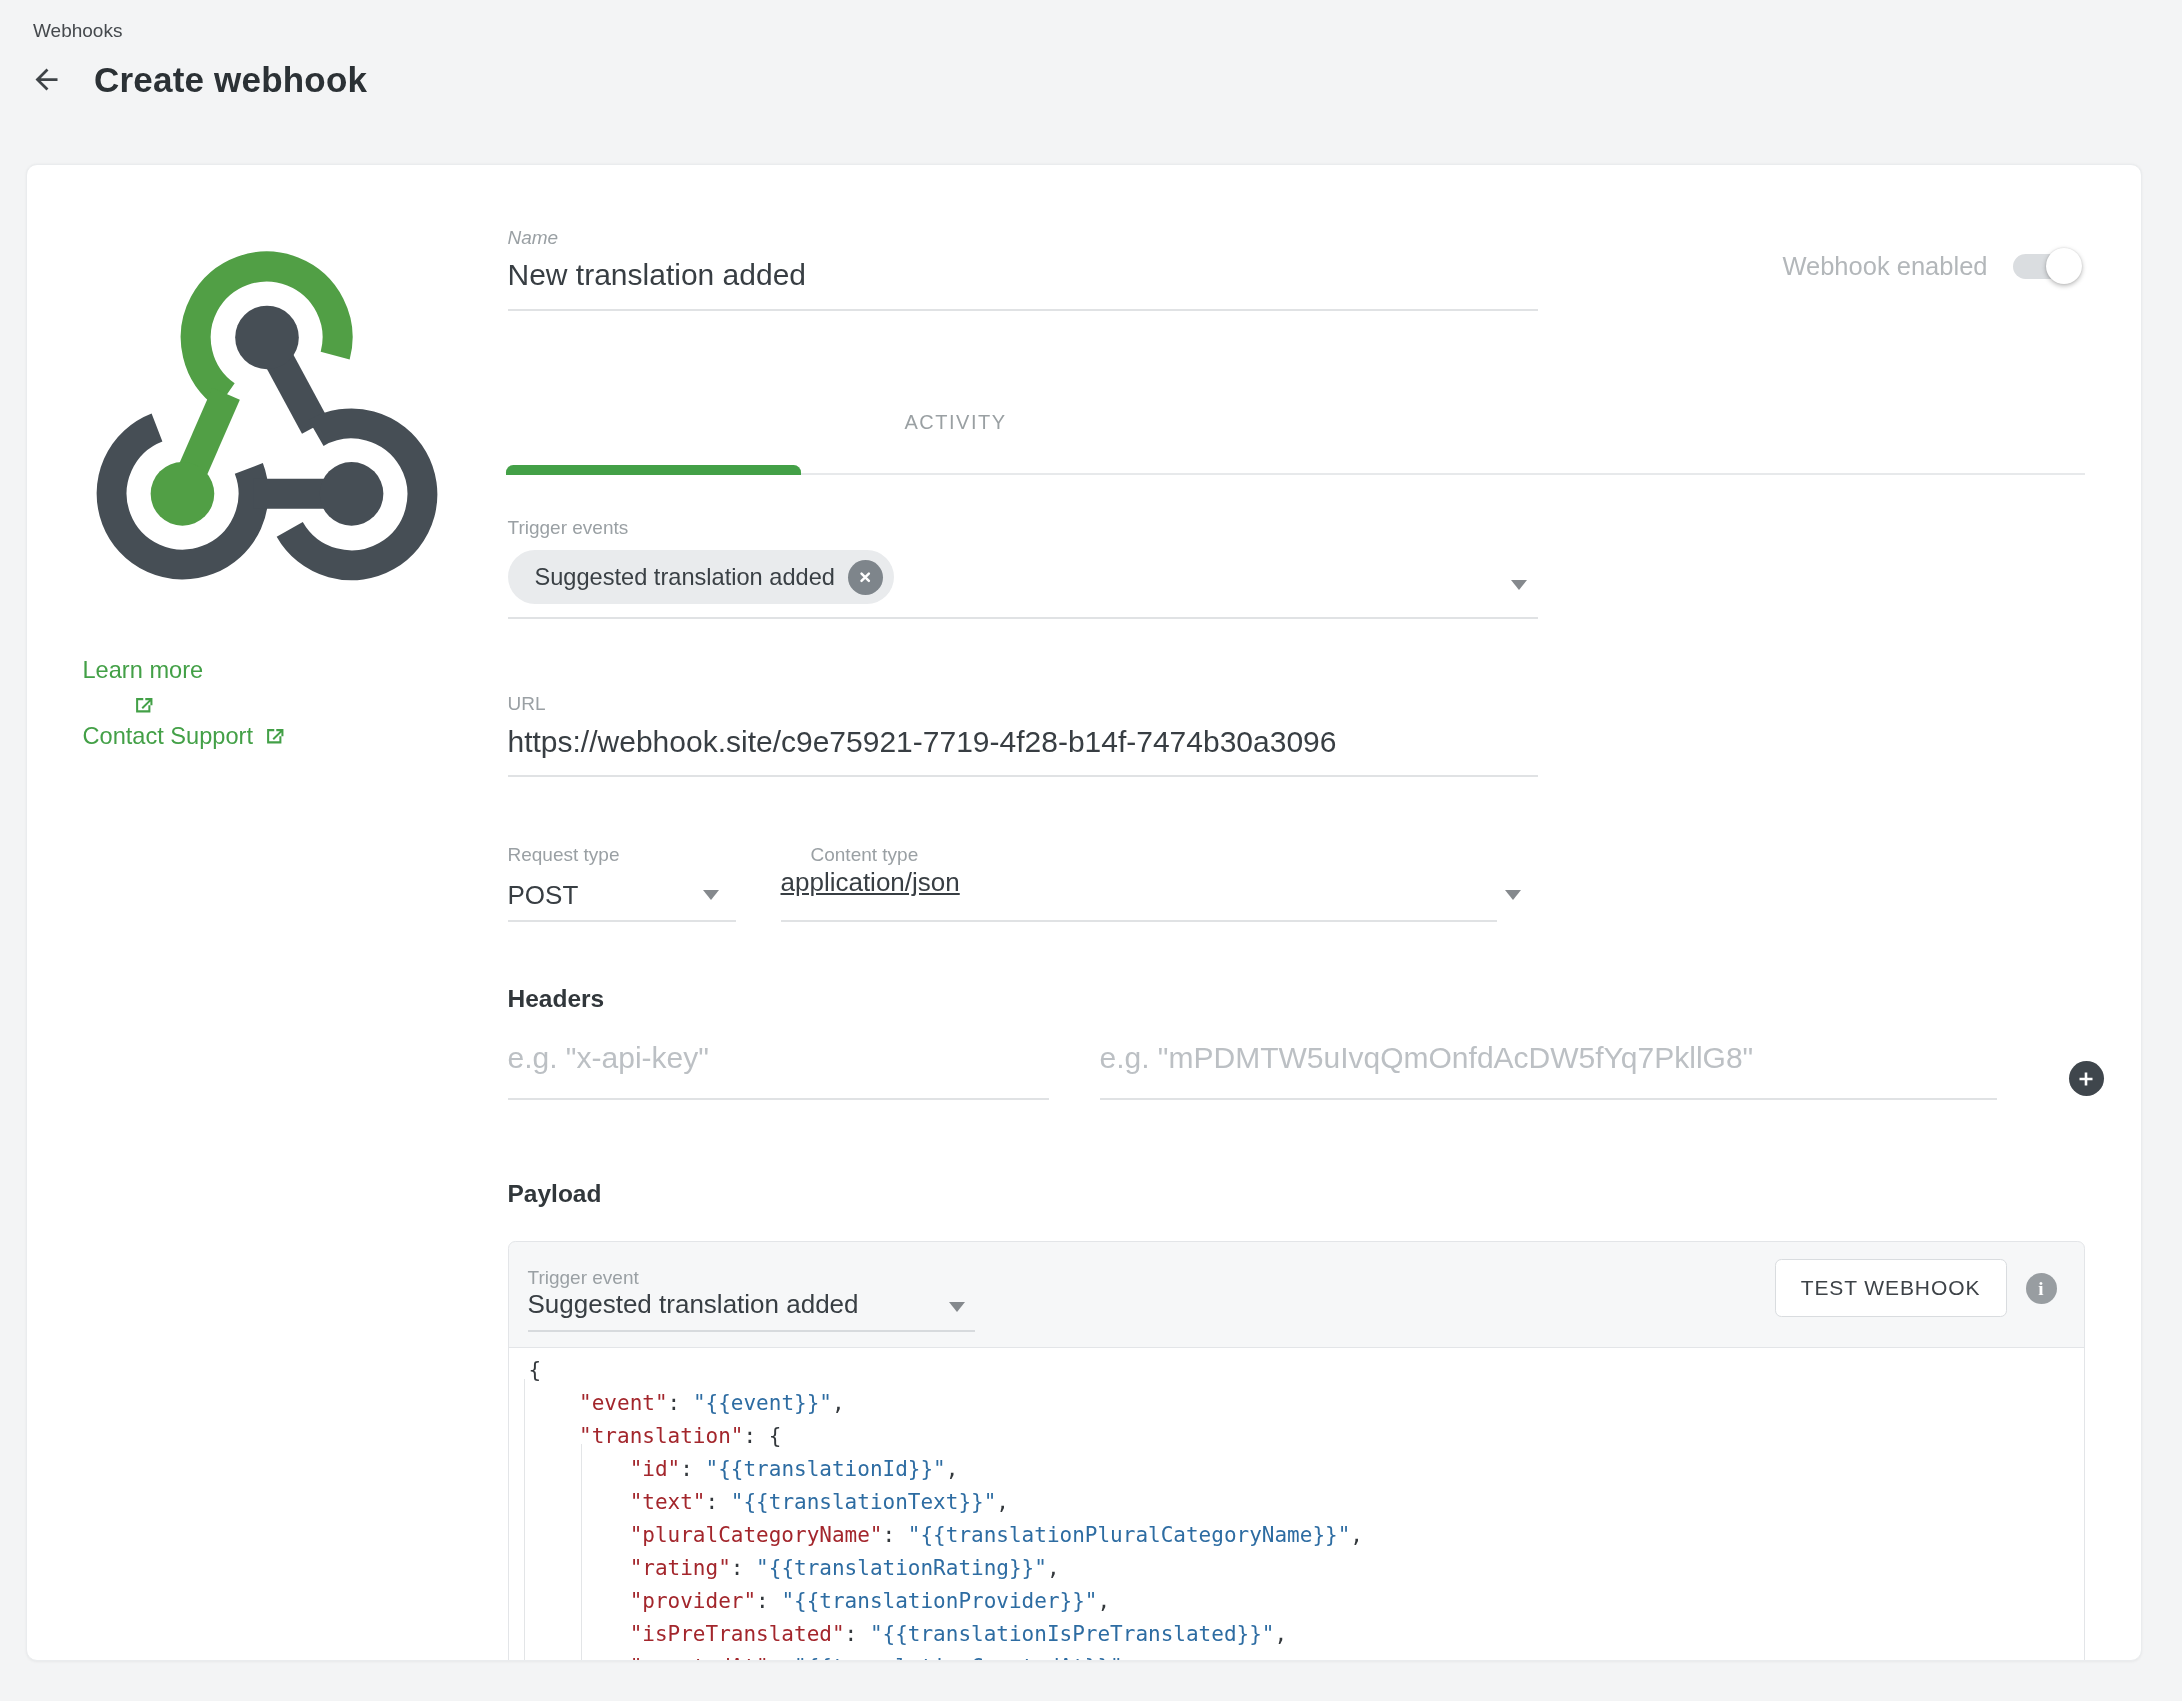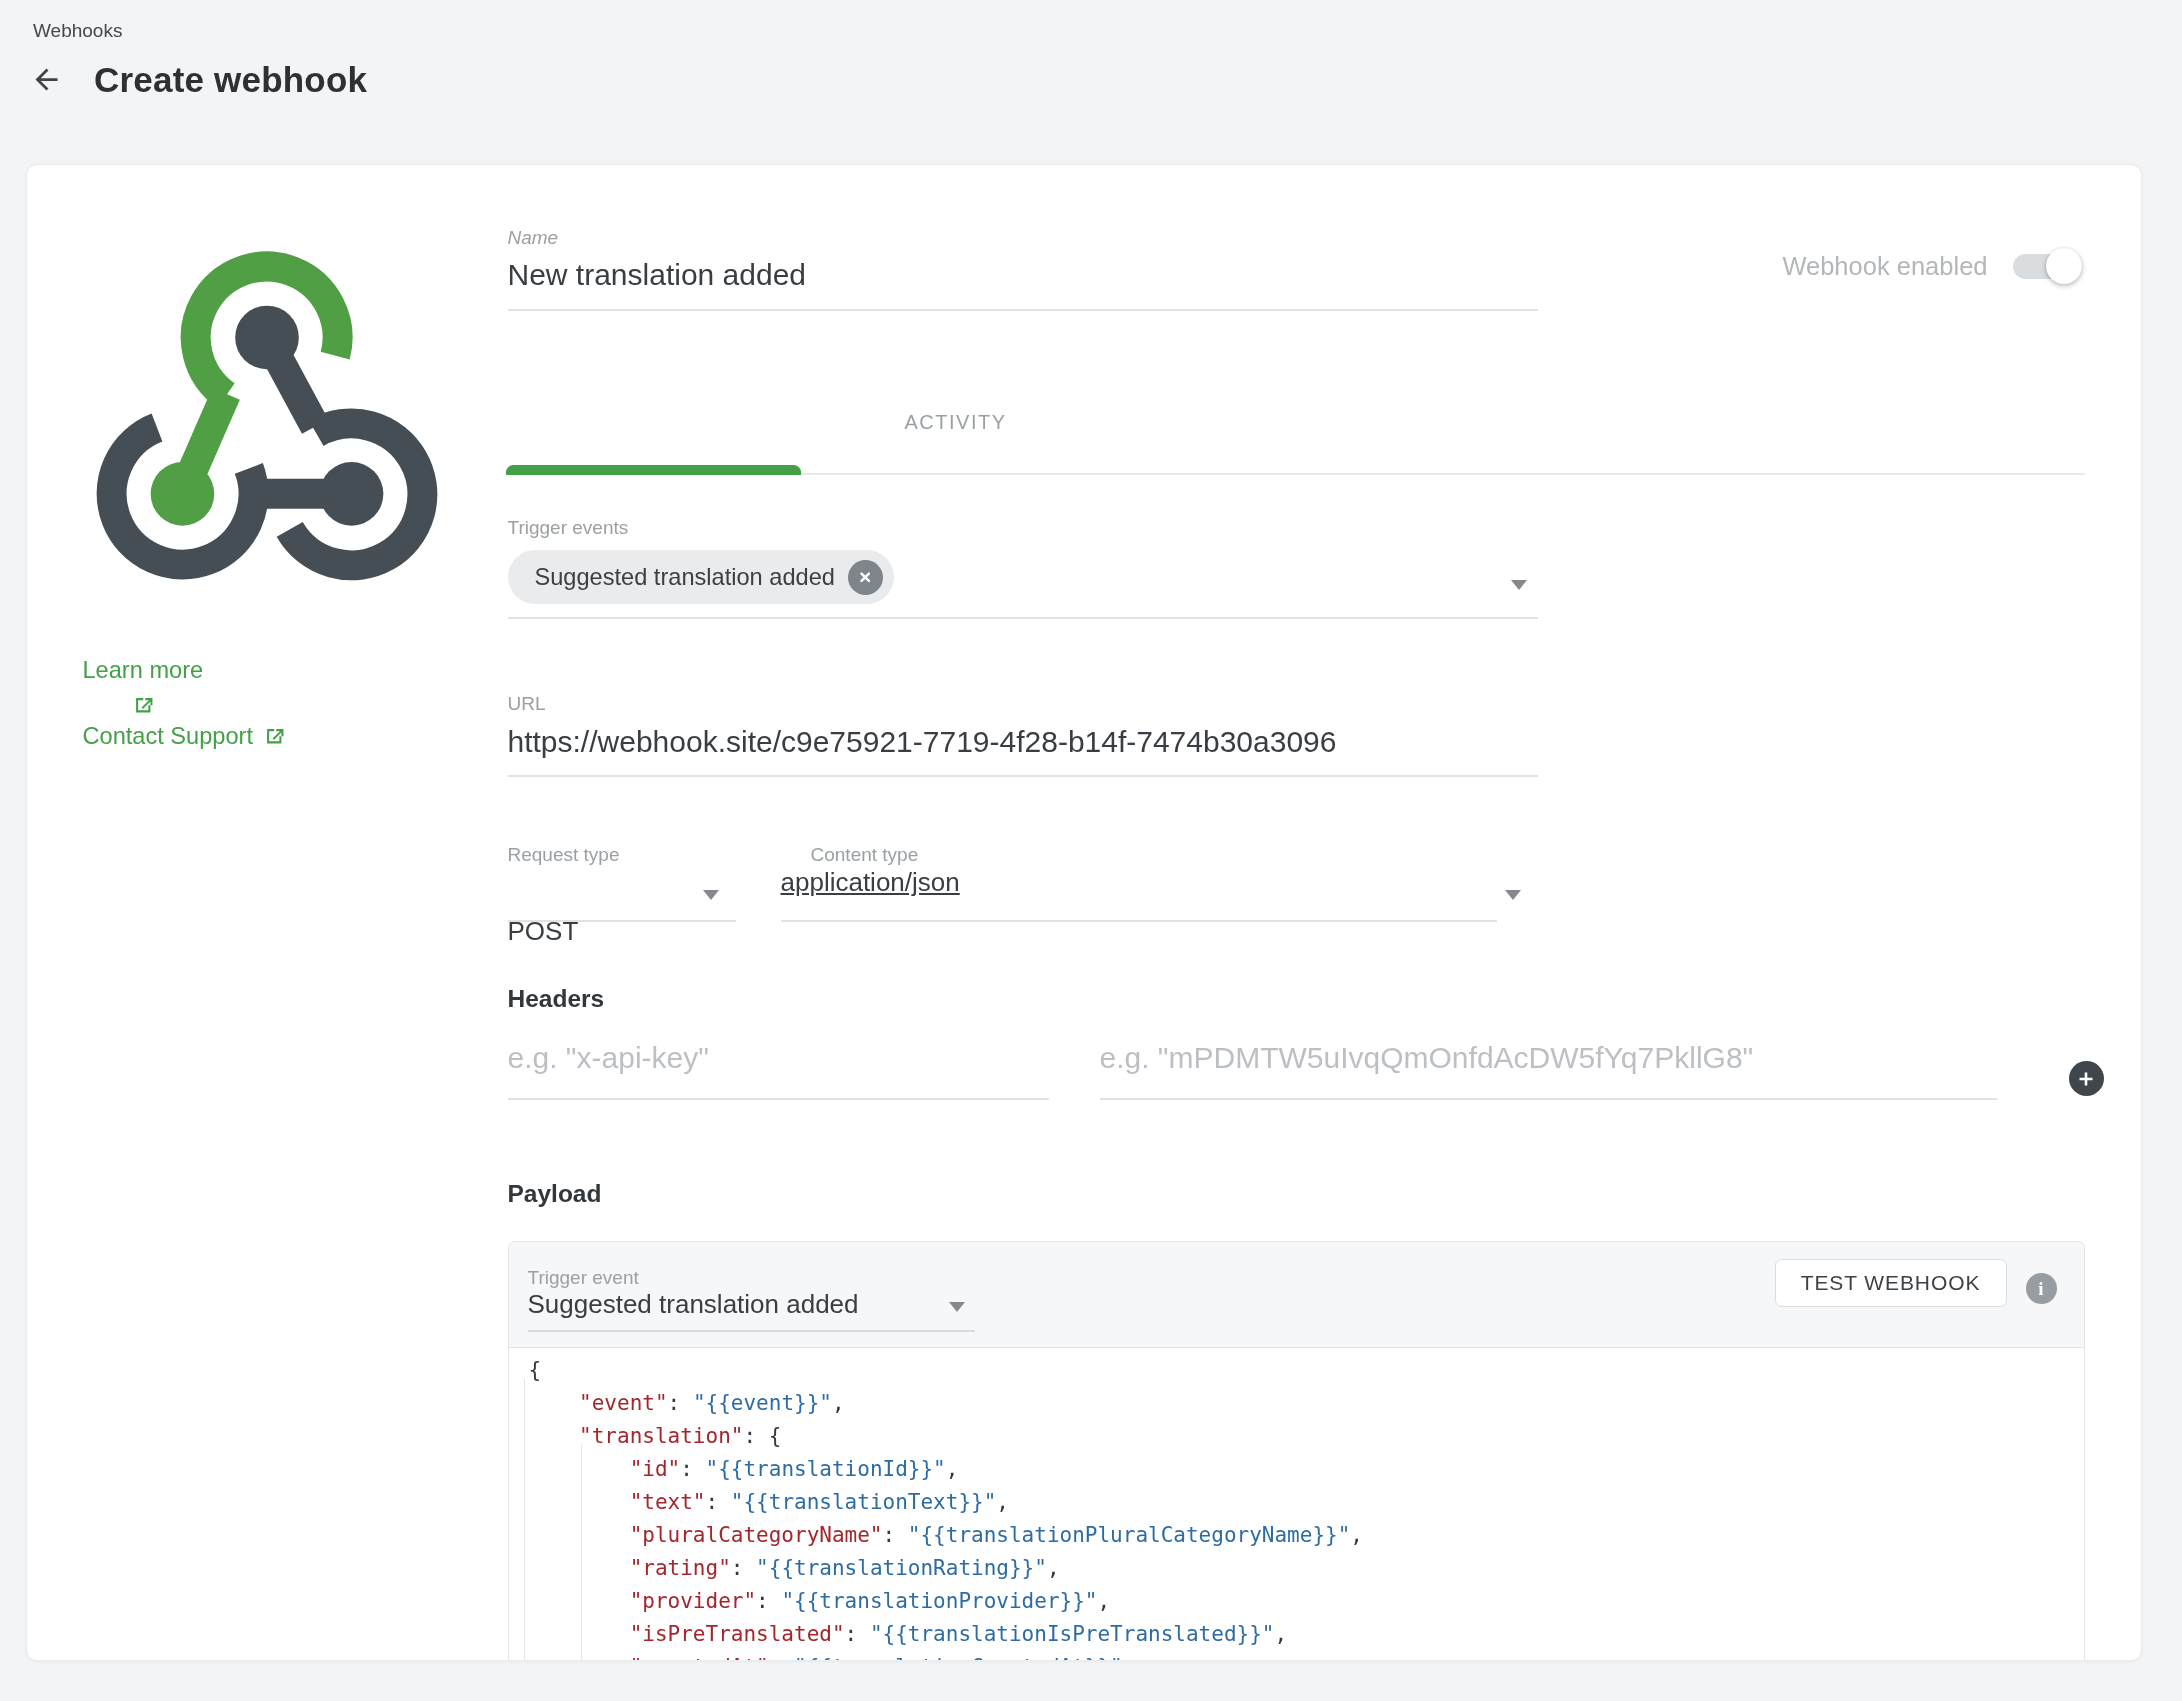--- a/index.html
+++ b/index.html
@@ -73,21 +73,21 @@
   .trigger-caret { left:1484px; top:415px; }
   .trigger-underline { left:481px; top:452px; width:1030px; }
 
   
   .url-label { left:481px; top:528px; }
   .url-input-wrap { left:481px; top:560px; width:1030px; }
   .url-underline { left:481px; top:610px; width:1030px; }
 
   
   .req-label { left:481px; top:679px; }
-  .req-value { left:481px; top:715px; cursor:pointer;margin-top:36px; }
+  .req-value { left:481px; top:715px; cursor:pointer; }
   .req-caret { left:676px; top:725px; }
   .req-underline { left:481px; top:755px; width:228px; }
   .ct-label { left:784px; top:679px; }
   .ct-value { left:754px; top:702px; cursor:pointer;text-decoration:underline; }
   .ct-caret { left:1478px; top:725px; }
   .ct-underline { left:754px; top:755px; width:716px; }
 
   
   .headers-title { left:481px; top:820px; font-size:24.5px; font-weight:700; color:#31373b; }
   .hkey-wrap { left:481px; top:876px; width:541px; }
@@ -99,21 +99,21 @@
   .add-header svg { width:20px; height:20px; }
 
   
   .payload-title { left:481px; top:1015px; font-size:24.5px; font-weight:700; color:#31373b; }
   .panel { left:481px; top:1076px; width:1577px; height:600px; background:#f6f7f8;
            border:0.9px solid #e3e5e8; border-radius:7.3px 7.3px 0 0; }
   .pe-label { left:19px; top:24.5px; }
   .pe-value { left:19px; top:47px; cursor:pointer; }
   .pe-caret { left:440px; top:60px; }
   .pe-underline { left:19px; top:88px; width:447px; background:#d7dadd; }
-  .test-btn { left:1266px; top:17.3px; width:232px; height:48px; background:#ffffff;
+  .test-btn { left:1266px; top:17.3px; width:232px; height:58px; background:#ffffff;
               border:1.8px solid #d9dcdf; border-radius:6.4px; display:flex; align-items:center; justify-content:center;
               font-size:21px; font-weight:500; letter-spacing:0.9px; color:#3d4247; cursor:pointer; }
   .info-icon { left:1517px; top:31px; width:31px; height:31px; border-radius:50%; background:#989da1;
                display:flex; align-items:center; justify-content:center; cursor:pointer;
                color:#ffffff; font-size:19px; font-weight:700; font-family:"Liberation Serif", serif; }
   .code-area { left:0; right:0; top:105px; bottom:0; background:#ffffff; border-top:0.9px solid #e3e5e8; cursor:text; }
   .code-pre { font-family:"DejaVu Sans Mono","Liberation Mono",monospace; font-size:21px; line-height:33px;
               padding:5.5px 0 0 20px; white-space:pre; position:relative; z-index:1; }
   .tok-key { color:#a3262c; }
   .tok-str { color:#2d6ca2; }

